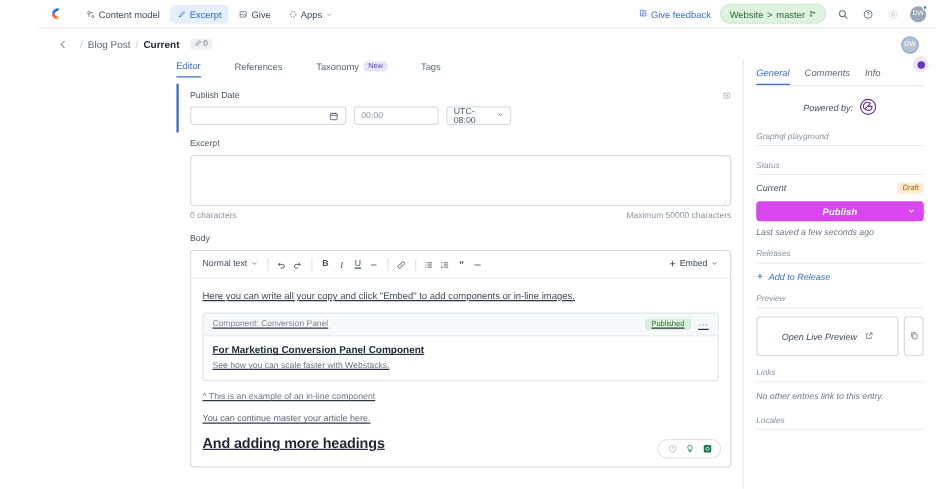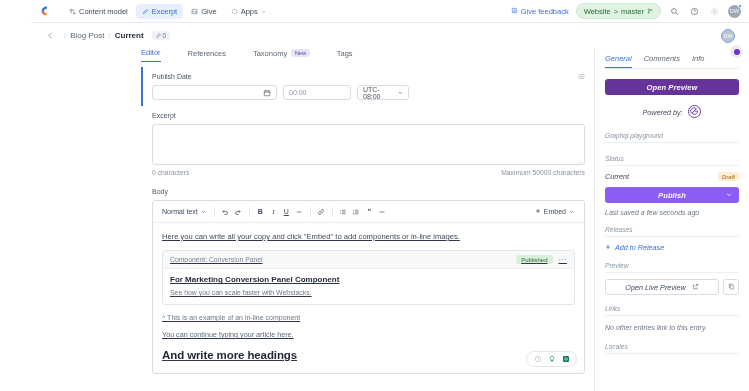--- a/index.html
+++ b/index.html
@@ -165,33 +165,33 @@
   }
   .rp-tabs { display:flex; gap:12px; font-size:7.5px; padding-top:6px; border-bottom:1px solid #e6e8eb; }
   .rp-tab { color:#5c6773; padding-bottom:4px; }
   .rp-tab.active { color:#3d6fd4; border-bottom:1.5px solid #3d6fd4; }
   .btn {
     height:16px; border-radius:3px; display:flex; align-items:center; justify-content:center;
     font-size:7.5px; font-weight:bold; color:#fff; letter-spacing:.1px;
   }
   .btn-purple { background:#663399; }
   .btn-blue { background:#1f6fe0; }
-  .btn-green { background:#8b5cf6; position:relative; }
+  .btn-green { background:#d946ef; position:relative; }
   .btn-green .chev { position:absolute; right:7px; top:50%; transform:translateY(-50%); }
   .powered { display:flex; align-items:center; justify-content:center; gap:6px; font-size:7.2px; color:#3d4b5c; }
   .sec-label {
     font-size:6.6px; color:#8a95a2; border-bottom:1px solid #eceff2; padding-bottom:3px;
   }
   .rowline { display:flex; align-items:center; font-size:7.2px; color:#3d4b5c; }
   .draftbadge { margin-left:auto; background:#fdecd2; color:#9a6613; border-radius:3px; padding:1.5px 4px; font-size:6px; }
   .muted { font-size:7px; color:#6b7785; }
   .addrelease { display:flex; align-items:center; gap:4px; font-size:7.2px; color:#3d6fd4; }
   .prevrow { display:flex; align-items:stretch; gap:4px; }
   .prevbtn {
-    flex:1; border:1px solid #d8dde3; border-radius:3px; height:16px;
+    flex:1; border:1px solid #d8dde3; border-radius:3px; height:32px;
     display:flex; align-items:center; justify-content:center; font-size:7.2px; color:#3d4b5c;
     gap:6px;
   }
   .prev-ic {
     width:16px; border:1px solid #d8dde3; border-radius:3px; display:flex;
     align-items:center; justify-content:center; color:#5c6773;
   }
   .mt6{margin-top:6px;} .mt8{margin-top:8px;} .mt10{margin-top:10px;}
   .mt12{margin-top:12px;}
 </style>
@@ -500,22 +500,22 @@
                 <span class="pubbadge">Published</span>
                 <span class="dots">⋯</span>
               </div>
               <div class="embedcard-body">
                 <div class="embedcard-h">For Marketing Conversion Panel Component</div>
                 <div class="embedcard-p">See how you can scale faster with Webstacks.</div>
               </div>
             </div>
 
             <div class="inline-note">^ This is an example of an in-line component</div>
-            <div class="ed-p small">You can continue typing your article here.</div>
-            <div class="ed-h">And write more headings</div>
+            <div class="ed-p small">You can continue master your article here.</div>
+            <div class="ed-h">And adding more headings</div>
 
             <div class="fabs">
               <div class="fab">
                 <svg width="8" height="8" viewBox="0 0 16 16" fill="none" stroke="#b6bec7" stroke-width="1.3">
                   <circle cx="8" cy="8" r="5.4"></circle>
                     <path d="M8 5.2V8l2 1.2"></path>
                 </svg>
               </div>
               <div class="fab">
                 <svg width="8" height="8" viewBox="0 0 16 16" fill="none" stroke="#1f8a54" stroke-width="1.4">
@@ -538,23 +538,20 @@
     </div>
 
     <div class="rightpanel">
 
       <div class="rp-tabs">
         <div class="rp-tab active">General</div>
         <div class="rp-tab">Comments</div>
         <div class="rp-tab">Info</div>
       </div>
 
-      <div class="btn btn-purple mt10">
-        <span>Open Preview</span>
-      </div>
 
       <div class="powered mt10">
         <span>Powered by:</span>
         <span>
           <svg width="13" height="13" viewBox="0 0 28 28">
             <circle cx="14" cy="14" r="13" fill="none" stroke="#663399" stroke-width="2"></circle>
             <path d="M14 13.2h6.6c0 4-2.9 6.9-6.6 6.9-2.2 0-4.2-1.1-5.3-2.9L18 8.1A7 7 0 0 0 7.8 18" fill="none" stroke="#663399" stroke-width="1.9"></path>
           </svg>
         </span>
       </div>

